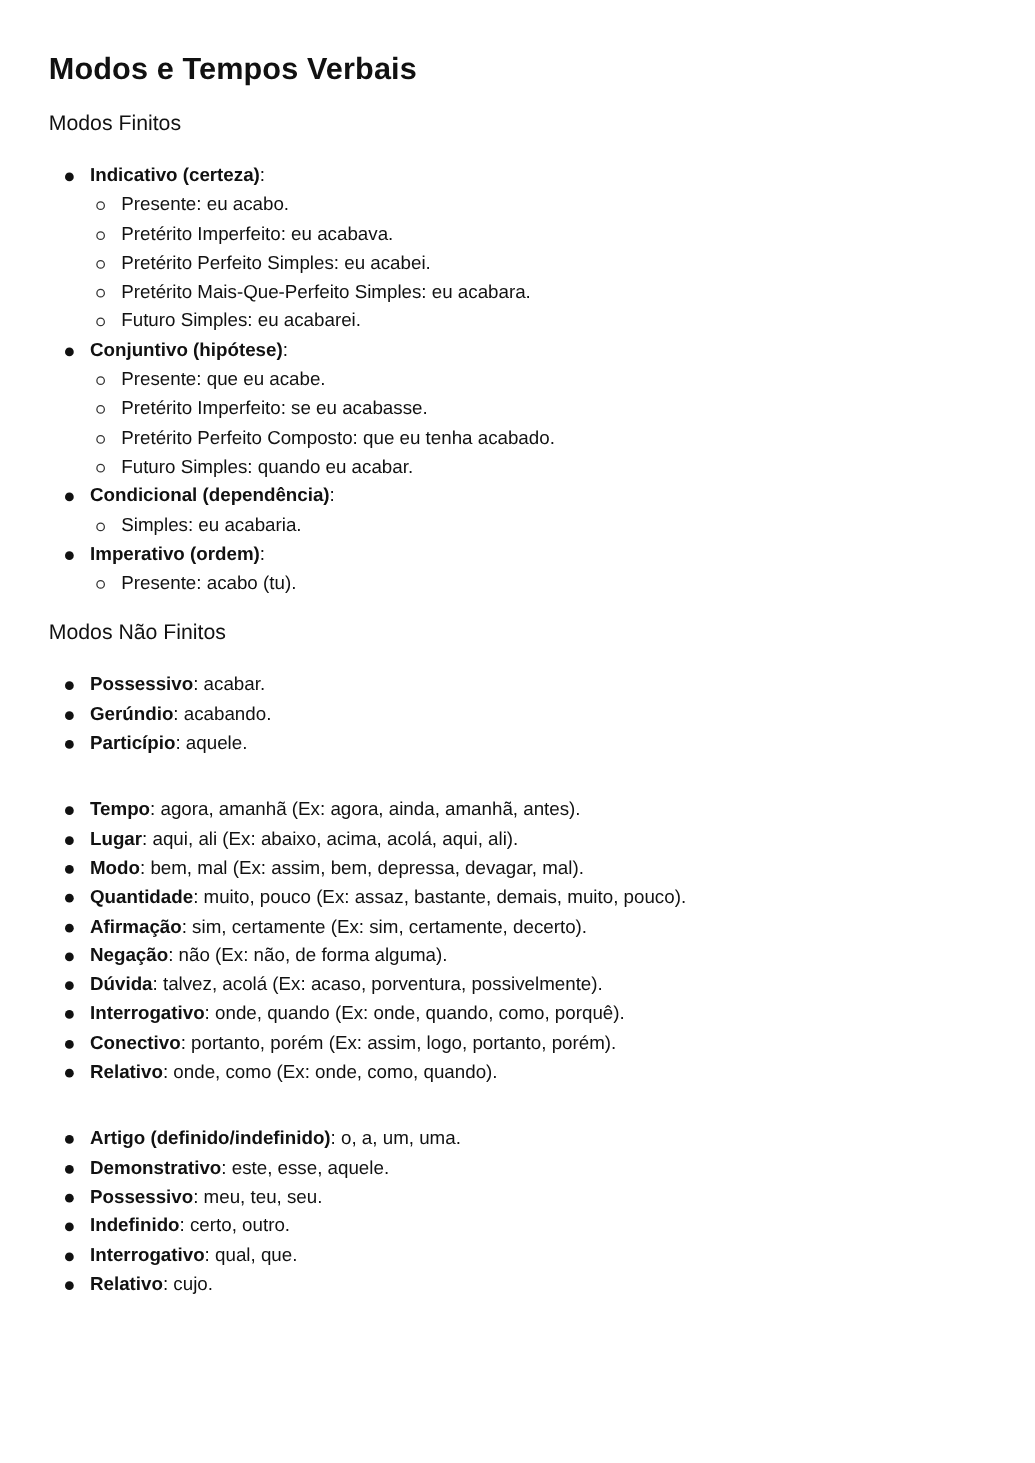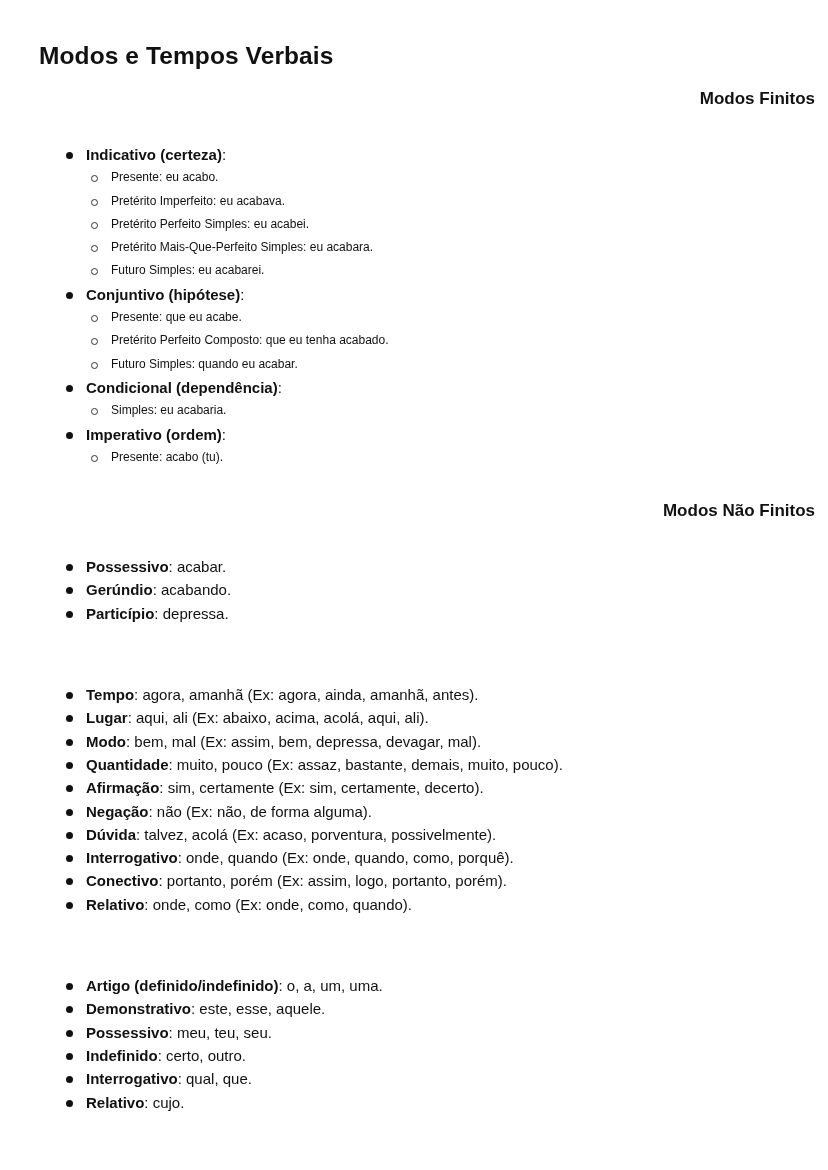--- a/index.html
+++ b/index.html
@@ -1,40 +1,40 @@
 <!DOCTYPE html>
 <html><head>
 <meta charset="utf-8">
 <style>
   html, body { margin: 0; padding: 0; background: #ffffff; }
   body {
     width: 828px; height: 1170px; overflow: hidden;
     font-family: "Liberation Sans", "DejaVu Sans", sans-serif;
     color: #111111;
   }
-  .page { position: relative; padding: 40px 13px 0 39px; }
+  .page { position: relative; padding: 40px 0 0 39px; }
   h1 {
     font-size: 24.5px; font-weight: 700; margin: 0; line-height: 32px;
     letter-spacing: 0.1px;
   }
   h3 {
-    font-size: 17px; font-weight: 700; margin: 0; line-height: 24px; text-align: right;
+    font-size: 17px; font-weight: 400; margin: 0; line-height: 24px;
   }
-  ul { list-style: none; margin: 14px; padding: 0; }
+  ul { list-style: none; margin: 0; padding: 0; }
   li.item {
     position: relative; padding-left: 33px;
     font-size: 15px; line-height: 23.3px; white-space: nowrap;
   }
   li.item::before {
     content: ""; position: absolute; left: 13px; top: 9px;
     width: 7px; height: 7px; border-radius: 50%; background: #111;
   }
   li.sub {
     position: relative; padding-left: 58px;
-    font-size: 12px; line-height: 23.3px; white-space: nowrap;
+    font-size: 15px; line-height: 23.3px; white-space: nowrap;
   }
   li.sub::before {
     content: ""; position: absolute; left: 38px; top: 9px;
     width: 5px; height: 5px; border-radius: 50%; border: 1px solid #333;
   }
   b { font-weight: 700; }
   .gap-h1-h3 { height: 15px; }
   .gap-h3-list { height: 18px; }
   .gap-list-h3 { height: 16px; }
   .gap-list-h1 { height: 14px; }
@@ -52,37 +52,38 @@
   <ul>
     <li class="item"><b>Indicativo (certeza)</b><span>:</span></li>
     <li class="sub">Presente: eu acabo.</li>
     <li class="sub">Pretérito Imperfeito: eu acabava.</li>
     <li class="sub">Pretérito Perfeito Simples: eu acabei.</li>
     <li class="sub">Pretérito Mais-Que-Perfeito Simples: eu acabara.</li>
     <li class="sub">Futuro Simples: eu acabarei.</li>
 
     <li class="item"><b>Conjuntivo (hipótese)</b><span>:</span></li>
     <li class="sub">Presente: que eu acabe.</li>
+    <li class="sub">Pretérito Imperfeito: se eu acabasse.</li>
     <li class="sub">Pretérito Perfeito Composto: que eu tenha acabado.</li>
     <li class="sub">Futuro Simples: quando eu acabar.</li>
 
     <li class="item"><b>Condicional (dependência)</b><span>:</span></li>
     <li class="sub">Simples: eu acabaria.</li>
 
     <li class="item"><b>Imperativo (ordem)</b><span>:</span></li>
     <li class="sub">Presente: acabo (tu).</li>
   </ul>
 
   <div class="gap-list-h3"></div>
   <h3>Modos Não Finitos</h3>
   <div class="gap-h3-list"></div>
   <ul>
     <li class="item"><b>Possessivo</b><span>: acabar.</span></li>
     <li class="item"><b>Gerúndio</b><span>: acabando.</span></li>
-    <li class="item"><b>Particípio</b><span>: depressa.</span></li>
+    <li class="item"><b>Particípio</b><span>: aquele.</span></li>
   </ul>
 
   <div class="gap-list-h1"></div>
   <div class="gap-h1-list"></div>
   <ul>
     <li class="item"><b>Tempo</b><span>: agora, amanhã (Ex: agora, ainda, amanhã, antes).</span></li>
     <li class="item"><b>Lugar</b><span>: aqui, ali (Ex: abaixo, acima, acolá, aqui, ali).</span></li>
     <li class="item"><b>Modo</b><span>: bem, mal (Ex: assim, bem, depressa, devagar, mal).</span></li>
     <li class="item"><b>Quantidade</b><span>: muito, pouco (Ex: assaz, bastante, demais, muito, pouco).</span></li>
     <li class="item"><b>Afirmação</b><span>: sim, certamente (Ex: sim, certamente, decerto).</span></li>

